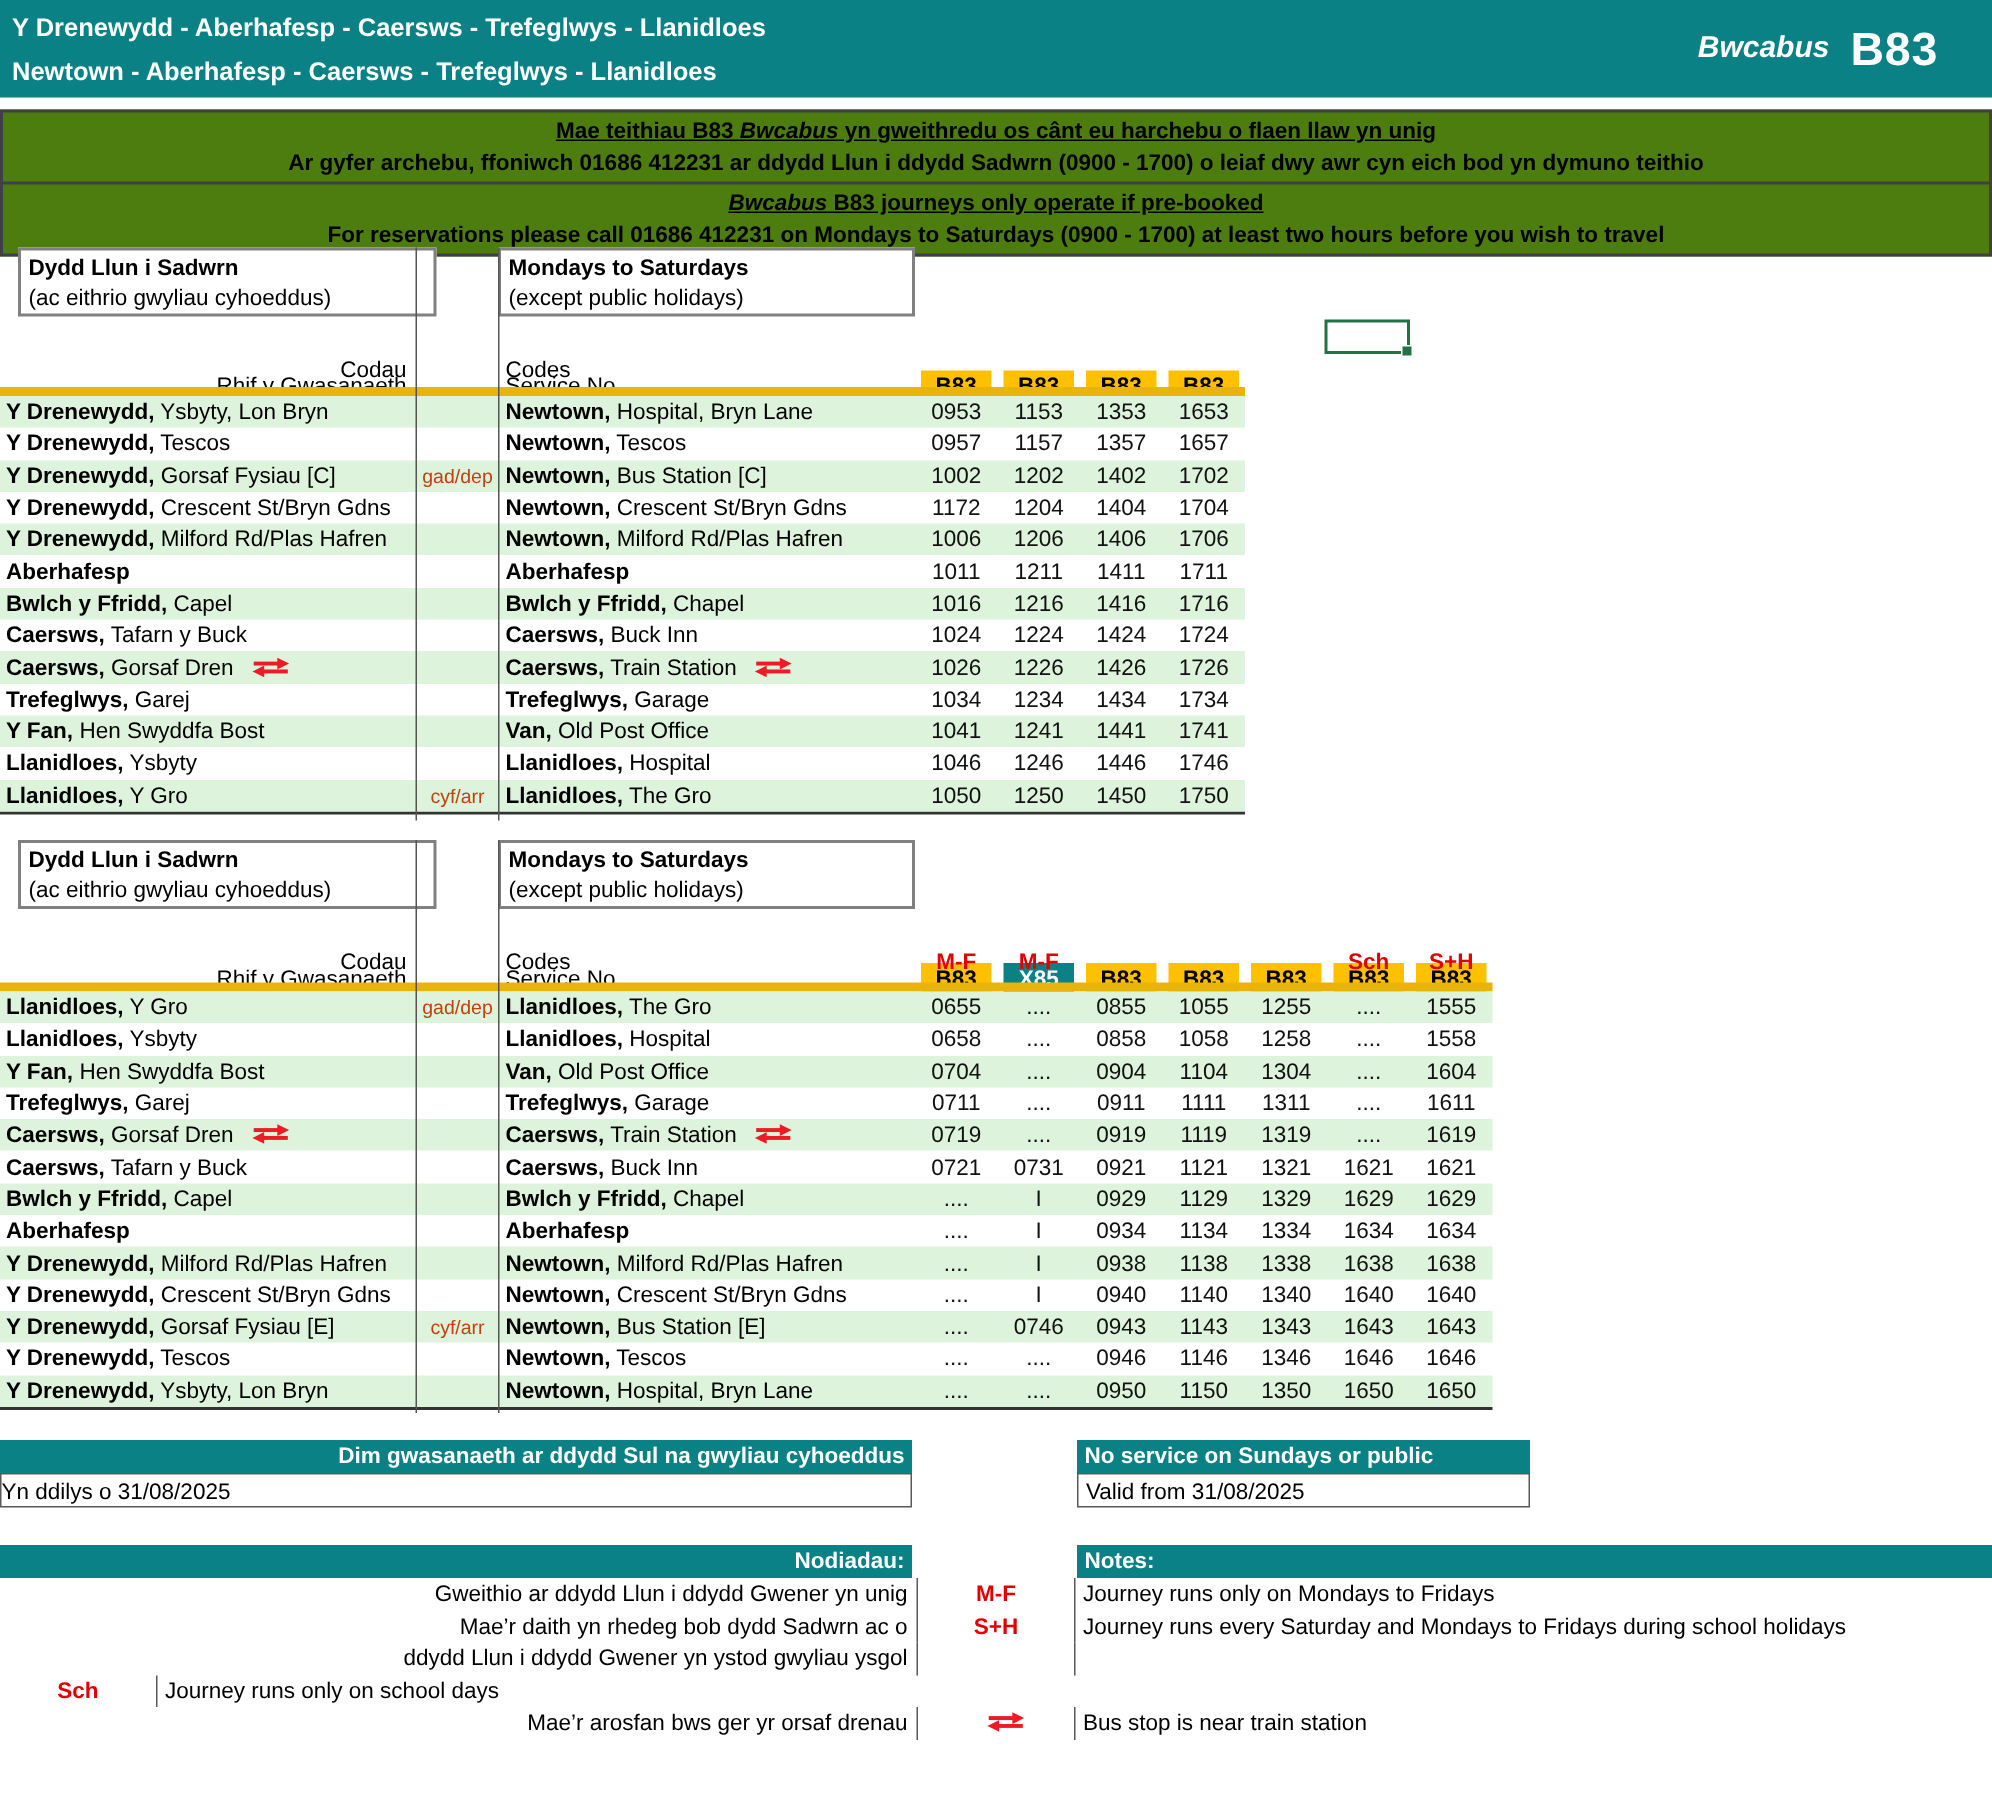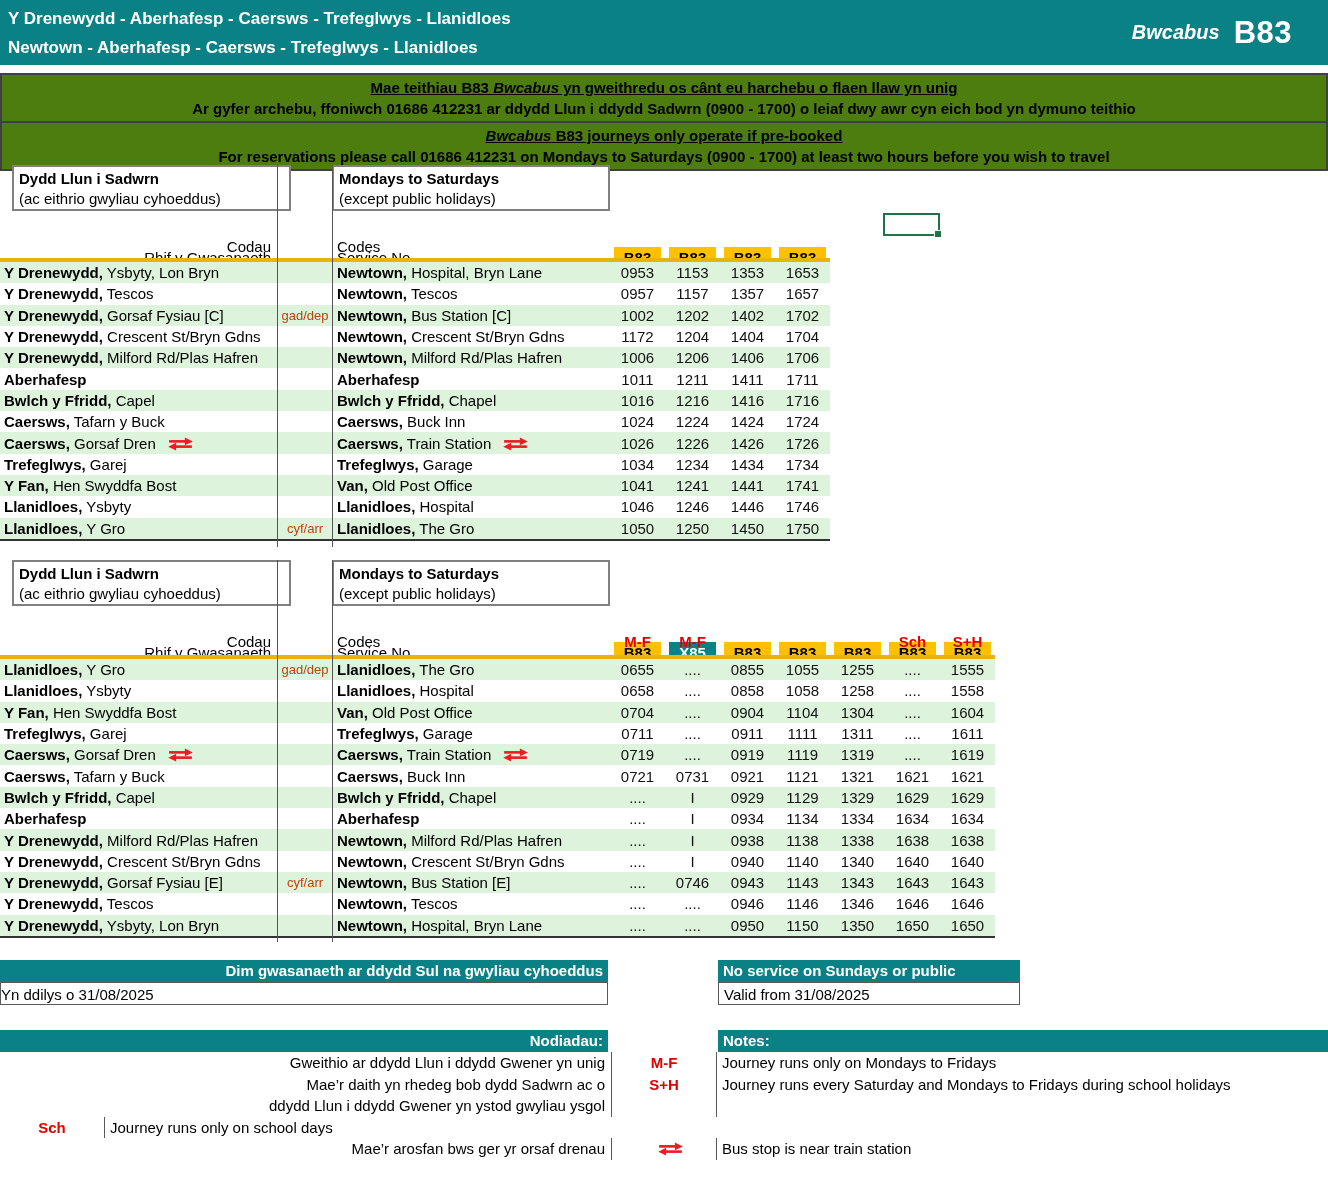--- a/index.html
+++ b/index.html
@@ -35,21 +35,21 @@
   .hlabel-cy{position:absolute;left:0;top:0;width:271px;text-align:right;}
   .hlabel-en{position:absolute;left:337px;top:0;}
   .badge{position:absolute;top:0;width:47px;height:21px;text-align:center;line-height:21px;
          font-weight:700;font-size:15px;}
   .badge.orange{background:#FFC000;color:#000;}
   .badge.teal{background:#0A8184;color:#fff;}
   .code-red{position:absolute;top:0;width:55px;text-align:center;color:#E00000;font-weight:700;font-size:15px;}
   .sel-cell{position:absolute;left:883px;top:48px;width:57px;height:23px;background:#fff;border:2px solid #217346;box-sizing:border-box;}
   .sel-cell::after{content:"";position:absolute;right:-4px;bottom:-4px;width:6px;height:6px;background:#217346;border:1px solid #fff;}
 
-  .rows{position:absolute;left:0;border-top:4px solid #eab308;border-bottom:2px solid #333;}
+  .rows{position:absolute;left:0;border-top:6px solid #eab308;border-bottom:2px solid #333;}
   .tt1 .rows{top:93px;width:830px;}
   .tt2 .rows{top:95px;width:995px;}
   .trow{display:flex;height:21.3px;align-items:center;}
   .trow.green{background:#DDF3DB;}
   .c-cy{width:278px;padding-left:4px;box-sizing:border-box;white-space:nowrap;overflow:hidden;}
   .c-code{width:54px;text-align:center;font-size:13px;color:#c2410c;}
   .c-en{width:278px;padding-left:5px;box-sizing:border-box;white-space:nowrap;overflow:hidden;}
   .c-cy,.c-en{font-size:15px;}
   .c-cy b,.c-en b{font-weight:700;}
   .c-time{width:55px;text-align:center;font-size:15px;color:#111;}

